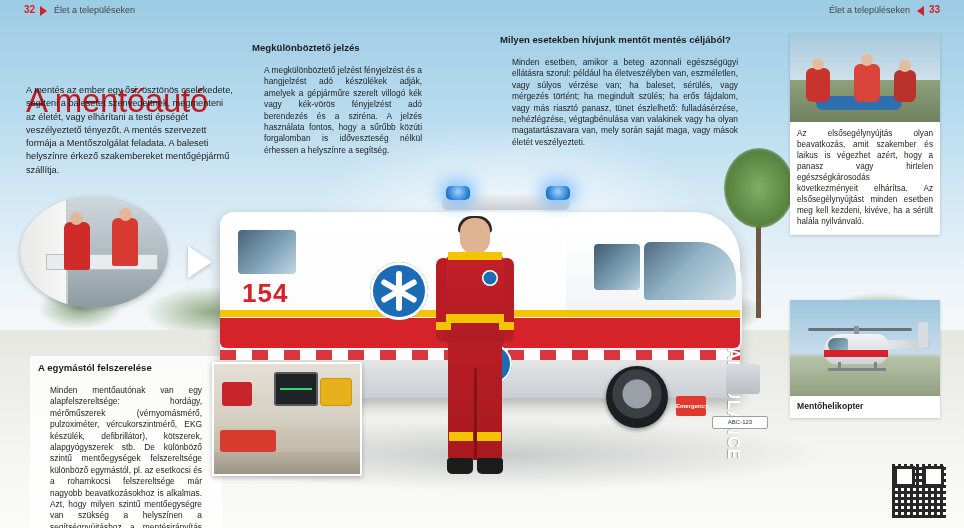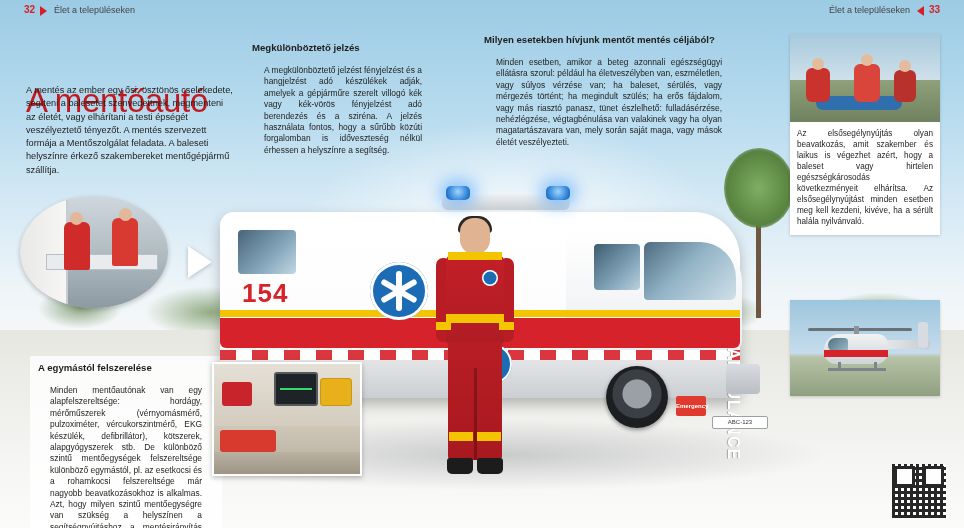--- a/index.html
+++ b/index.html
@@ -141,21 +141,21 @@
     color: #1d1d1b;
   }
   .tbox p {
     margin: 12px;
     font-size: 8.4px;
     line-height: 11.4px;
     color: #1d1d1b;
     text-align: justify;
   }
   #box-signals { left: 252px; top: 42px; width: 182px; }
-  #box-when { left: 484px; top: 34px; width: 250px; }
+  #box-when { left: 500px; top: 34px; width: 250px; }
   #box-equipment {
     left: 30px; top: 356px; width: 176px;
     background: rgba(255,255,255,0.82);
     padding: 6px 8px 8px 8px;
     border-radius: 2px;
   }
 
   
   .card {
     position: absolute;
@@ -676,33 +676,34 @@
       <div class="fa-sky"></div>
       <div class="fa-grass"></div>
       <div class="fa-victim"></div>
       <div class="fa-helper1"></div>
       <div class="fa-head" style="left:22px; top:24px;"></div>
       <div class="fa-helper2"></div>
       <div class="fa-head" style="left:71px; top:20px;"></div>
       <div class="fa-helper3"></div>
       <div class="fa-head" style="left:109px; top:26px;"></div>
     </div>
-    <div class="card-caption">Az elsősegélynyújtás olyan beavatkozás, amit szakember és laikus is végezhet azért, hogy a baleset vagy hirtelen egészségkárosodás következményeit elhárítsa. Az elsősegélynyújtást minden esetben meg kell kezdeni, kivéve, ha a sérült halála nyilvánvaló.</div>
+    <div class="card-caption">Az elsősegélynyújtás olyan beavatkozás, amit szakember és laikus is végezhet azért, hogy a panasz vagy hirtelen egészségkárosodás következményeit elhárítsa. Az elsősegélynyújtást minden esetben meg kell kezdeni, kivéve, ha a sérült halála nyilvánvaló.</div>
   </div>
 
   <div class="card" id="card-heli">
     <div class="heli-photo">
       <div class="heli-rotor2"></div>
       <div class="heli-mast"></div>
       <div class="heli-tail"></div>
       <div class="heli-fin"></div>
       <div class="heli-body"></div>
       <div class="heli-window"></div>
       <div class="heli-stripe"></div>
       <div class="heli-skid"></div>
       <div class="heli-skidleg1"></div>
       <div class="heli-skidleg2"></div>
     </div>
+    <div class="heli-caption">Mentőhelikopter</div>
   </div>
 
   <div id="qr"></div>
 
 </div>
 
 </body></html>

